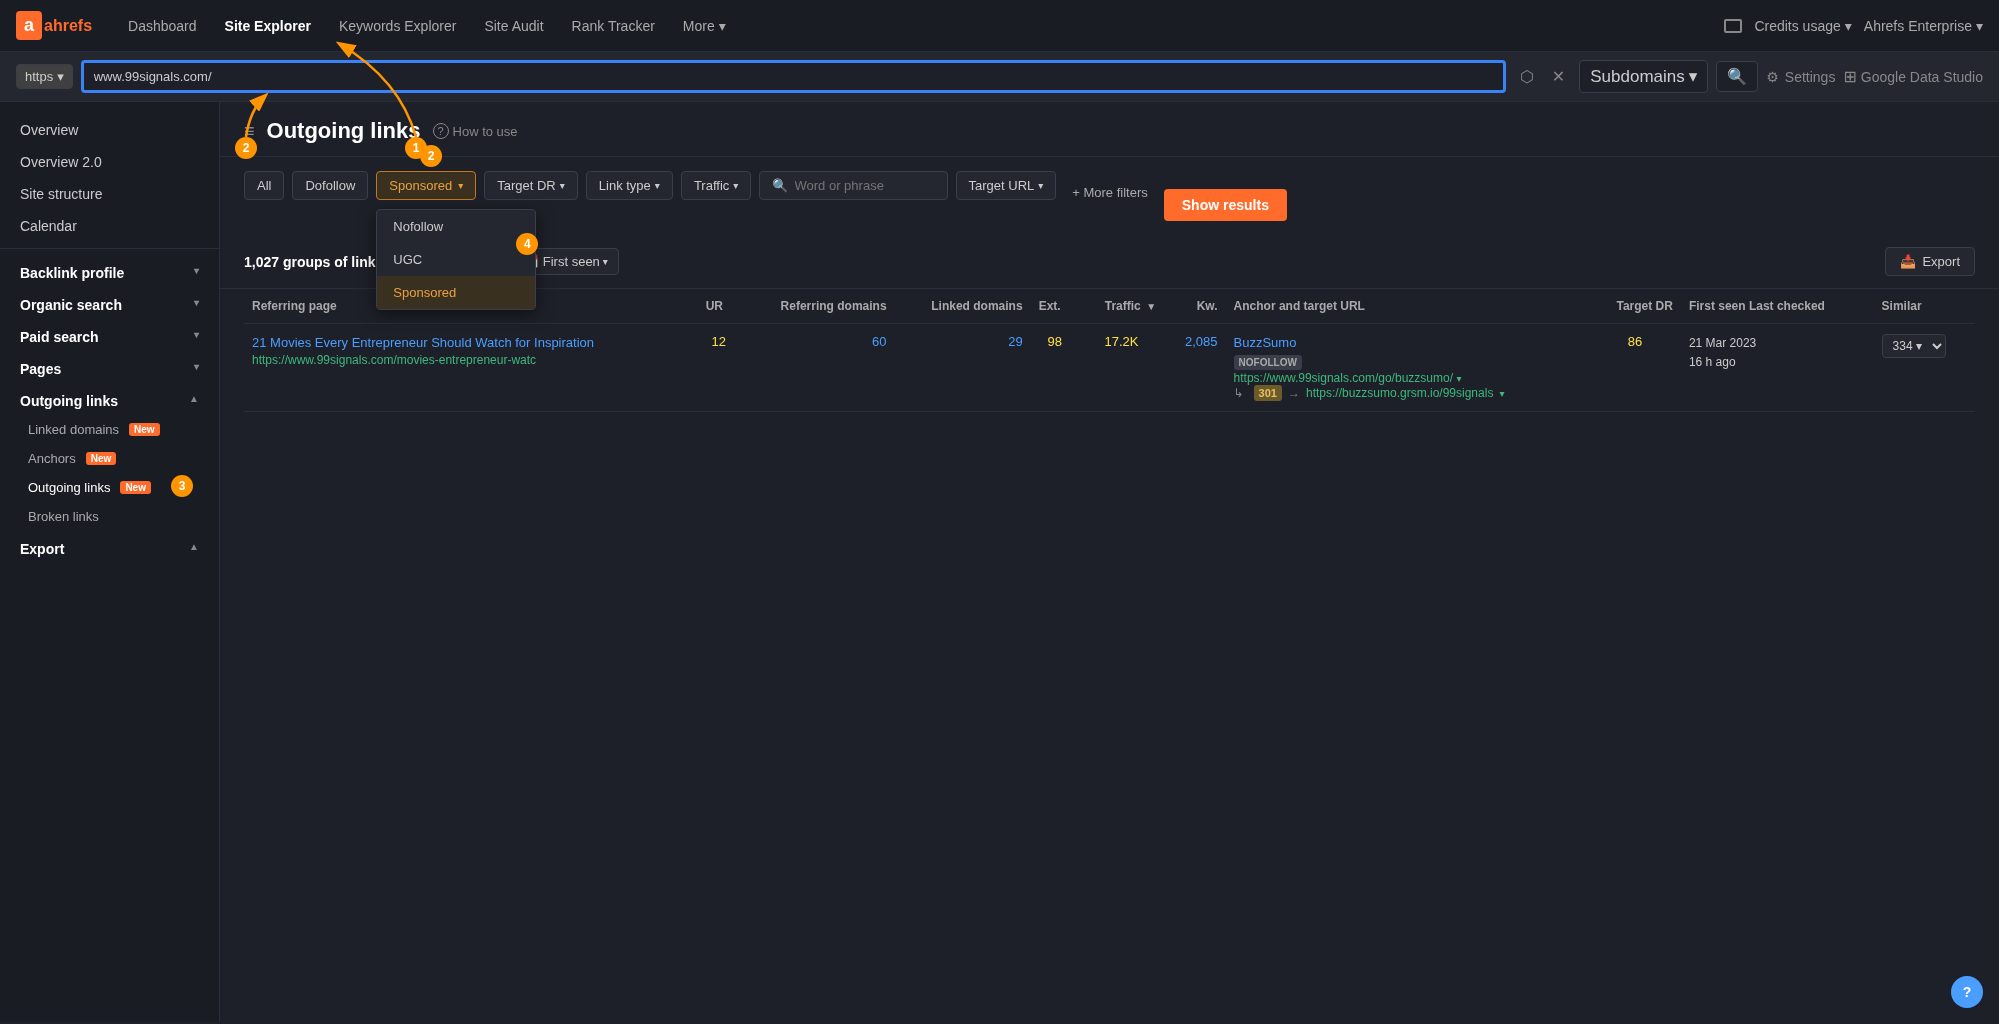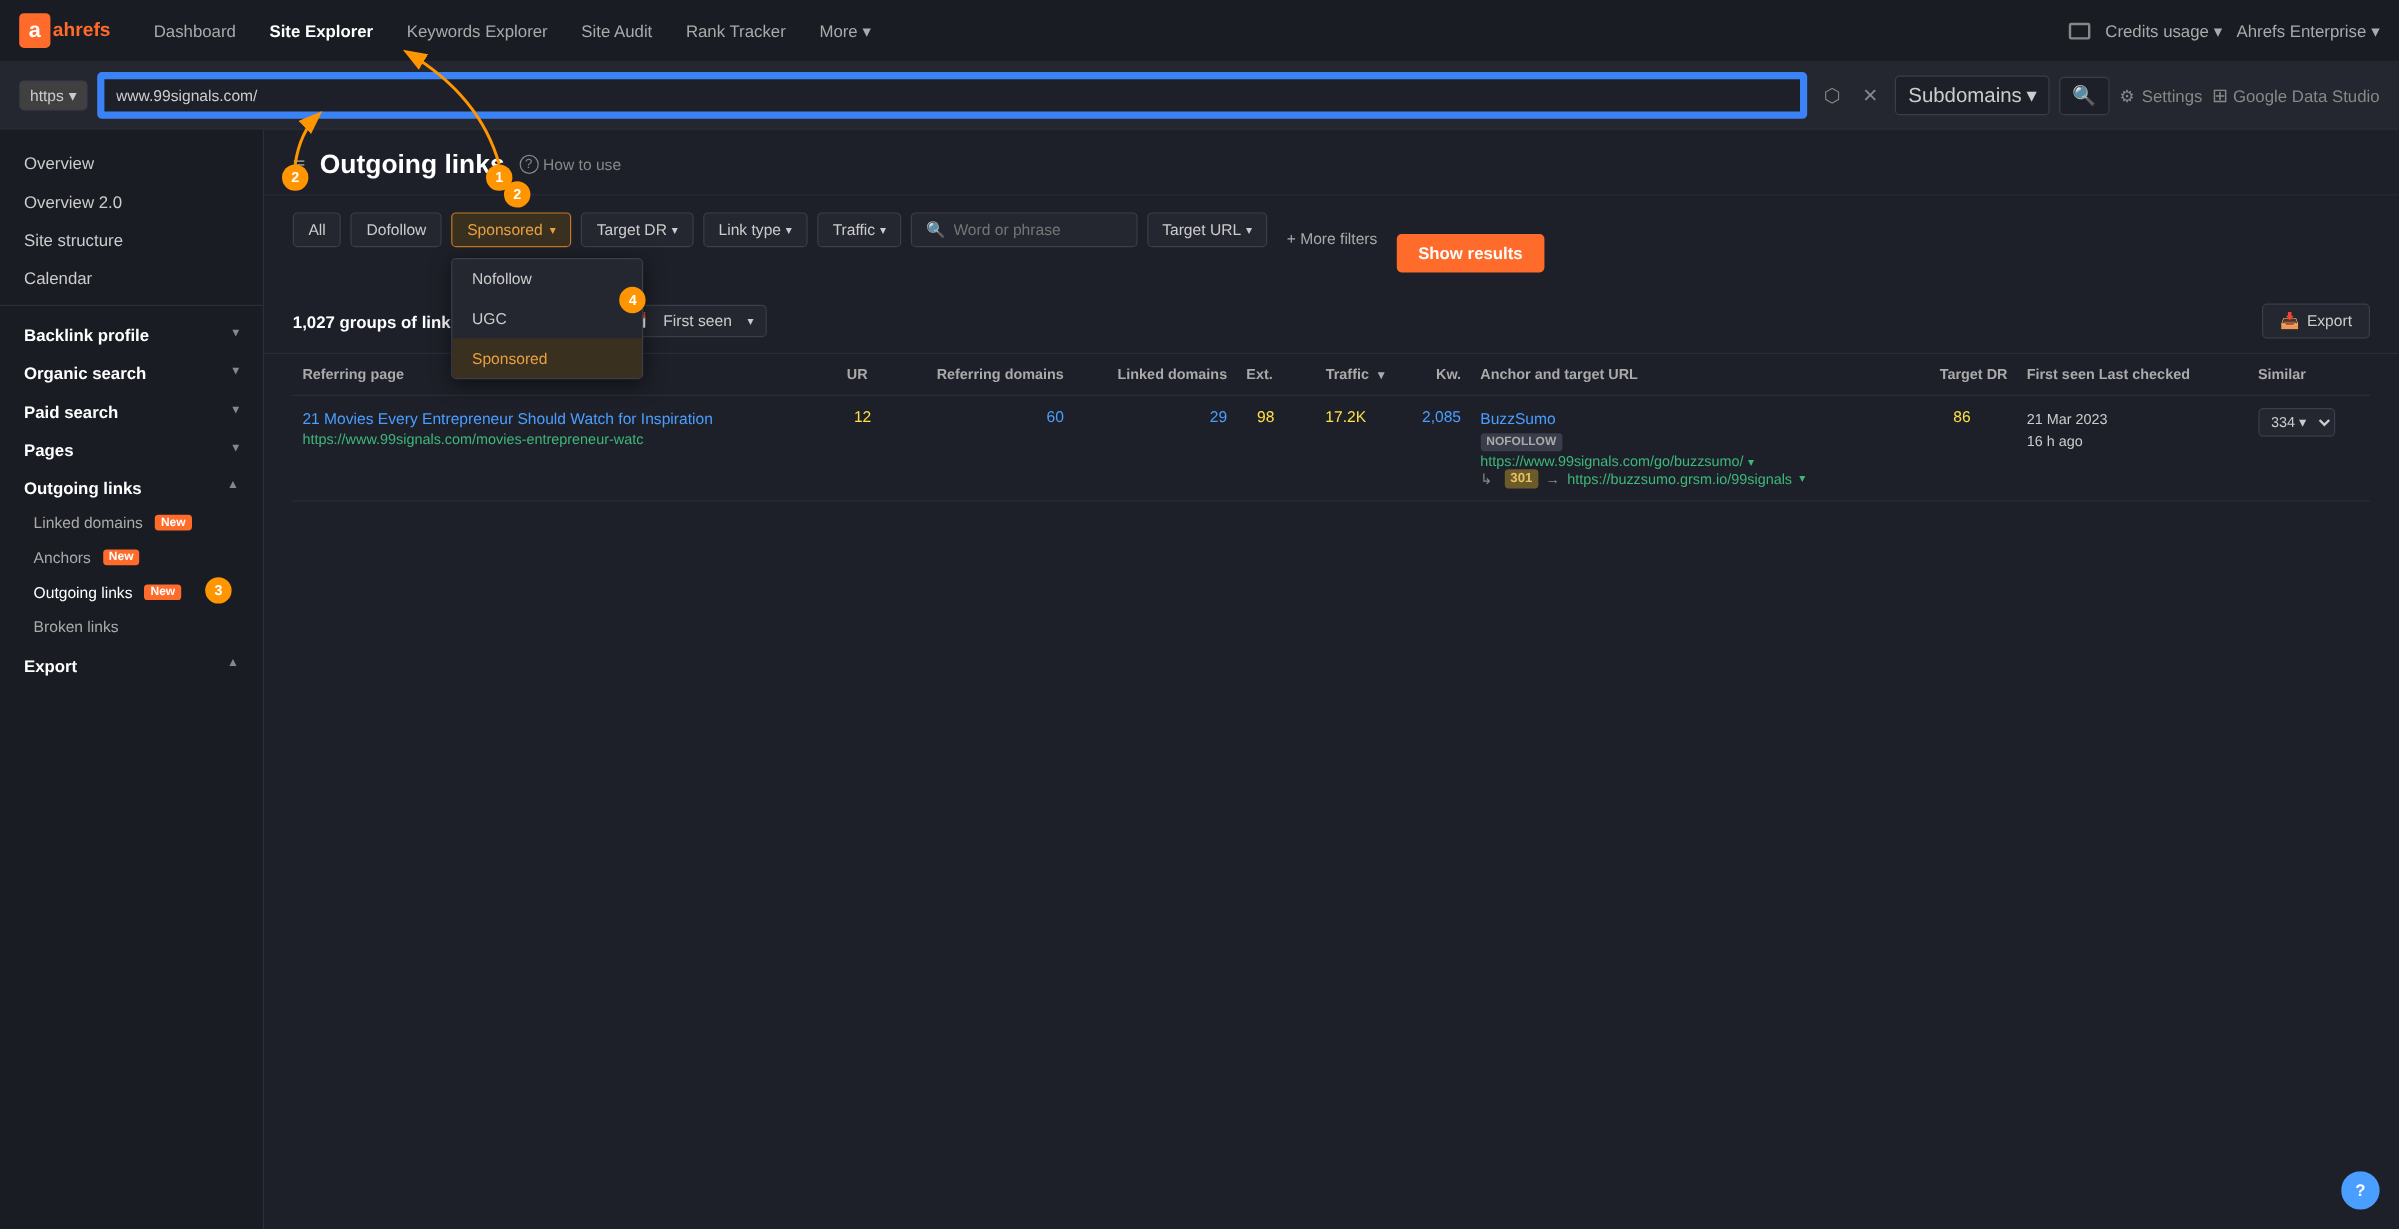--- a/index.html
+++ b/index.html
@@ -40,21 +40,21 @@
       padding: 8px 16px;
       gap: 8px;
       border-bottom: 1px solid #2a2d3a;
     }
     .protocol-select {
       background: #404040; border: 1px solid #3a3d4a; color: #ccc;
       padding: 4px 8px; border-radius: 4px; font-size: 13px; cursor: pointer;
       display: flex; align-items: center; gap: 4px;
     }
     .url-input {
-      background: #1e2029; border: 6px solid #3b82f6; color: #ccc;
+      background: #1e2029; border: 3px solid #3b82f6; color: #ccc;
       padding: 6px 10px; border-radius: 4px; font-size: 13px; flex: 1;
     }
     .url-actions { display: flex; gap: 6px; }
     .url-btn {
       background: none; border: none; color: #888; cursor: pointer; padding: 4px 6px; font-size: 16px;
     }
     .subdomains-btn {
       background: #1e2029; border: 1px solid #3a3d4a; color: #ccc;
       padding: 5px 10px; border-radius: 4px; cursor: pointer; display: flex; align-items: center; gap: 4px; font-size: 17px;
     }
@@ -489,21 +489,21 @@
         <button class="show-results-btn">Show results</button>
       </div>
     </div>
 
     <div class="results-bar">
       <span class="results-count">1,027 groups of links</span>
       <button class="group-btn" style="display:flex;align-items:center;gap:5px;">
         <span>Group similar</span>
         <span class="dropdown-arrow">▾</span>
       </button>
-      <button class="first-seen-btn" style="display:flex;align-items:center;gap:13px;">
+      <button class="first-seen-btn" style="display:flex;align-items:center;gap:3px;">
         <span class="calendar-icon">📅</span>
         <span>First seen</span>
         <span class="dropdown-arrow">▾</span>
       </button>
       <button class="export-btn">
         <span>📥</span>
         <span>Export</span>
       </button>
     </div>
 

